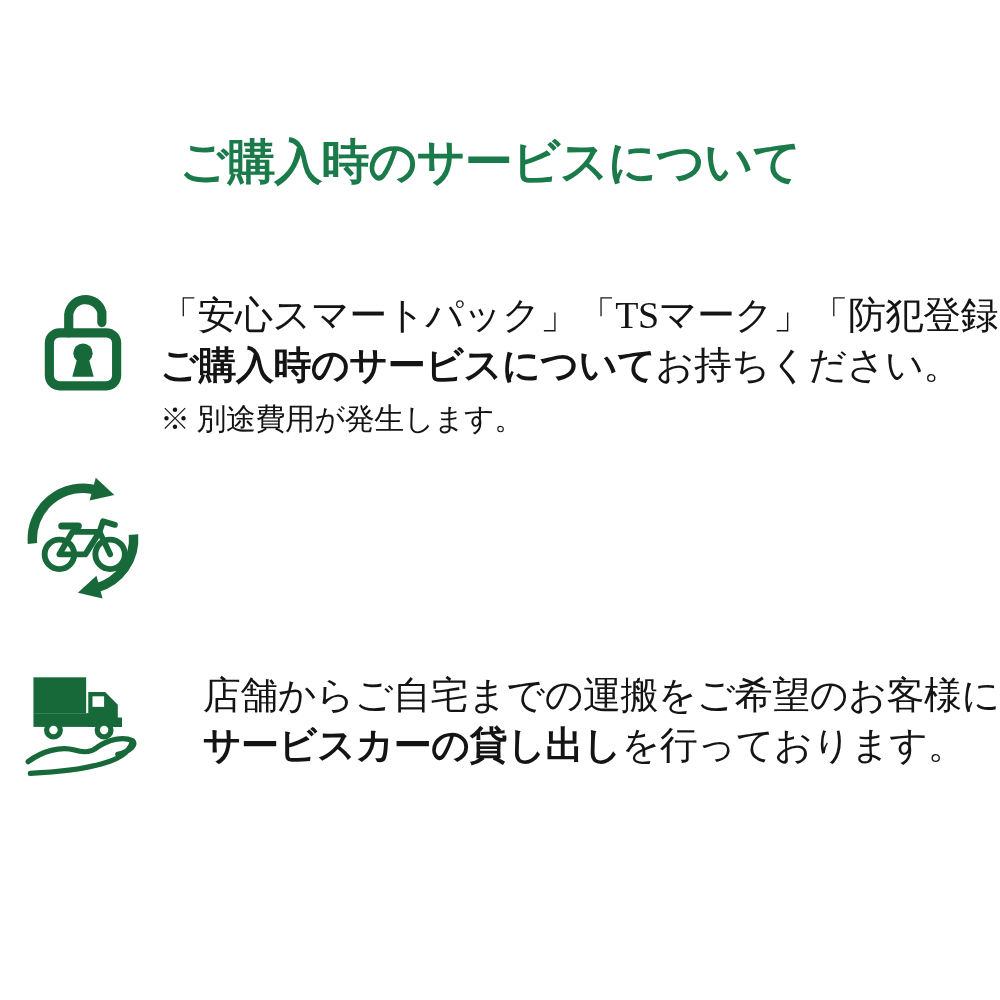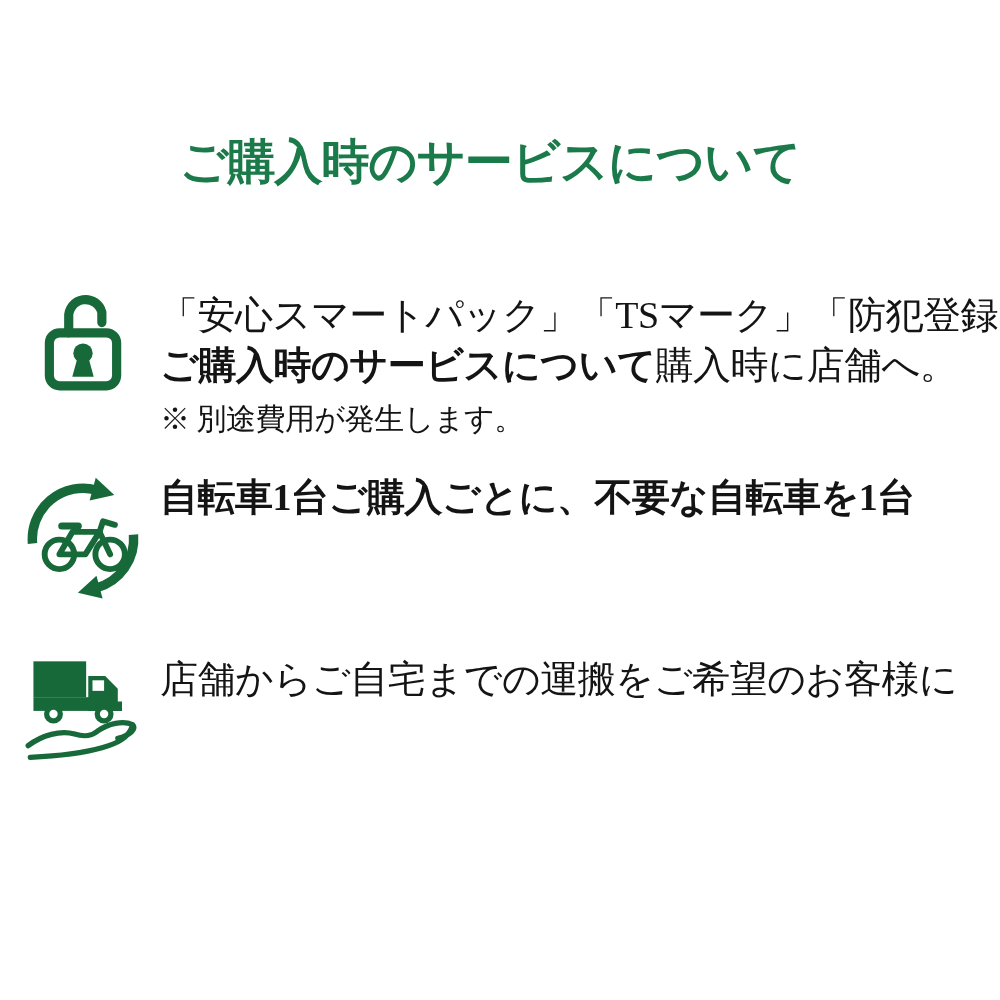--- a/index.html
+++ b/index.html
@@ -28,21 +28,21 @@
     transform:translateX(-10px);
   }
   .services{
     margin:96px 0 0 24px;
   }
   .service{
     display:flex;
     align-items:flex-start;
   }
   .service.s1{margin-top:33px;}
-  .service.s2{margin-top:48px;}
+  .service.s2{margin-top:64px;justify-content:space-between;}
   .icon-box{
     flex:0 0 118px;
     width:118px;
     display:flex;
     justify-content:center;
     margin-right:18px;
     color:var(--icon-green);
   }
   .service-text{
     font-size:38px;
@@ -73,21 +73,21 @@
       <span class="icon-box">
         <svg width="102" height="106" viewBox="0 0 100 104" aria-hidden="true">
           <rect x="17" y="42" width="66" height="52" rx="10" fill="none" stroke="currentColor" stroke-width="9"></rect>
           <path d="M36 42 V27 A16.5 16.5 0 0 1 68.5 22 V32" fill="none" stroke="currentColor" stroke-width="9" stroke-linecap="round"></path>
           <circle cx="50" cy="62" r="9.5" fill="currentColor"></circle>
           <path d="M45 65 L39.5 85 H60.5 L55 65 Z" fill="currentColor"></path>
         </svg>
       </span>
       <div class="service-text">
           <div><span class="seg">「安心スマートパック」「TSマーク」「防犯登録」は、</span></div>
-          <div><span class="seg-b">ご購入時のサービスについて</span><span class="seg">購入時に店舗へ。</span></div>
+          <div><span class="seg-b">ご購入時のサービスについて</span><span class="seg">お持ちください。</span></div>
           <div class="note">※ 別途費用が発生します。</div>
         </div>
     </div>
 
     <div class="service s1">
       <span class="icon-box">
         <svg width="126" height="134" viewBox="0 0 100 100" aria-hidden="true">
           <path d="M7.2 53.8 A43 43 0 0 1 61.1 8.5" fill="none" stroke="currentColor" stroke-width="8"></path>
           <g transform="translate(61.1,8.5) rotate(15)">
             <polygon points="-3,-10 16,0 -3,10" fill="currentColor"></polygon>
@@ -98,38 +98,38 @@
           </g>
           <circle cx="30" cy="63" r="12.5" fill="none" stroke="currentColor" stroke-width="5"></circle>
           <circle cx="73" cy="63" r="12.5" fill="none" stroke="currentColor" stroke-width="5"></circle>
           <path d="M30 63 L41 44 H64 L52 63 Z" fill="none" stroke="currentColor" stroke-width="5" stroke-linejoin="round"></path>
           <path d="M64 44 L73 63" fill="none" stroke="currentColor" stroke-width="5" stroke-linecap="round"></path>
           <path d="M64 44 L67 35 L77 38" fill="none" stroke="currentColor" stroke-width="5" stroke-linecap="round" stroke-linejoin="round"></path>
           <path d="M32 39 H46" fill="none" stroke="currentColor" stroke-width="6" stroke-linecap="round"></path>
         </svg>
       </span>
       <div class="service-text">
-          <div><span class="seg-b">自転車1台ご購入ごとに、不要な自転車を1台</span></div>
         </div>
     </div>
 
     <div class="service s2">
       <span class="icon-box">
         <svg width="116" height="118" viewBox="0 0 110 110" aria-hidden="true">
           <rect x="8" y="6" width="50" height="34" fill="currentColor"></rect>
           <rect x="8" y="40" width="60" height="13" fill="currentColor"></rect>
           <path d="M60 20 H76 L88 32 V44 H92 V53 H60 Z" fill="currentColor"></path>
           <rect x="64" y="24" width="11" height="10" fill="#ffffff"></rect>
           <circle cx="27" cy="56" r="9" fill="currentColor"></circle>
           <circle cx="27" cy="56" r="4" fill="#ffffff"></circle>
           <circle cx="75" cy="56" r="9" fill="currentColor"></circle>
           <circle cx="75" cy="56" r="4" fill="#ffffff"></circle>
           <path d="M3 86 C16 76 34 71 47 75 C57 78 63 77 69 72 C79 65 93 62 102 66 C106 70 100 76 88 79" fill="none" stroke="currentColor" stroke-width="5" stroke-linecap="round"></path>
           <path d="M5 97 C28 96 52 94 73 88 C87 84 98 79 102 67" fill="none" stroke="currentColor" stroke-width="5" stroke-linecap="round"></path>
         </svg>
       </span>
       <div class="service-text">
           <div><span class="seg">店舗からご自宅までの運搬をご希望のお客様に</span></div>
+          <div><span class="seg-b">サービスカーの貸し出し</span><span class="seg">を行っております。</span></div>
         </div>
     </div>
 
   </div>
 </div>
 
 </body></html>

